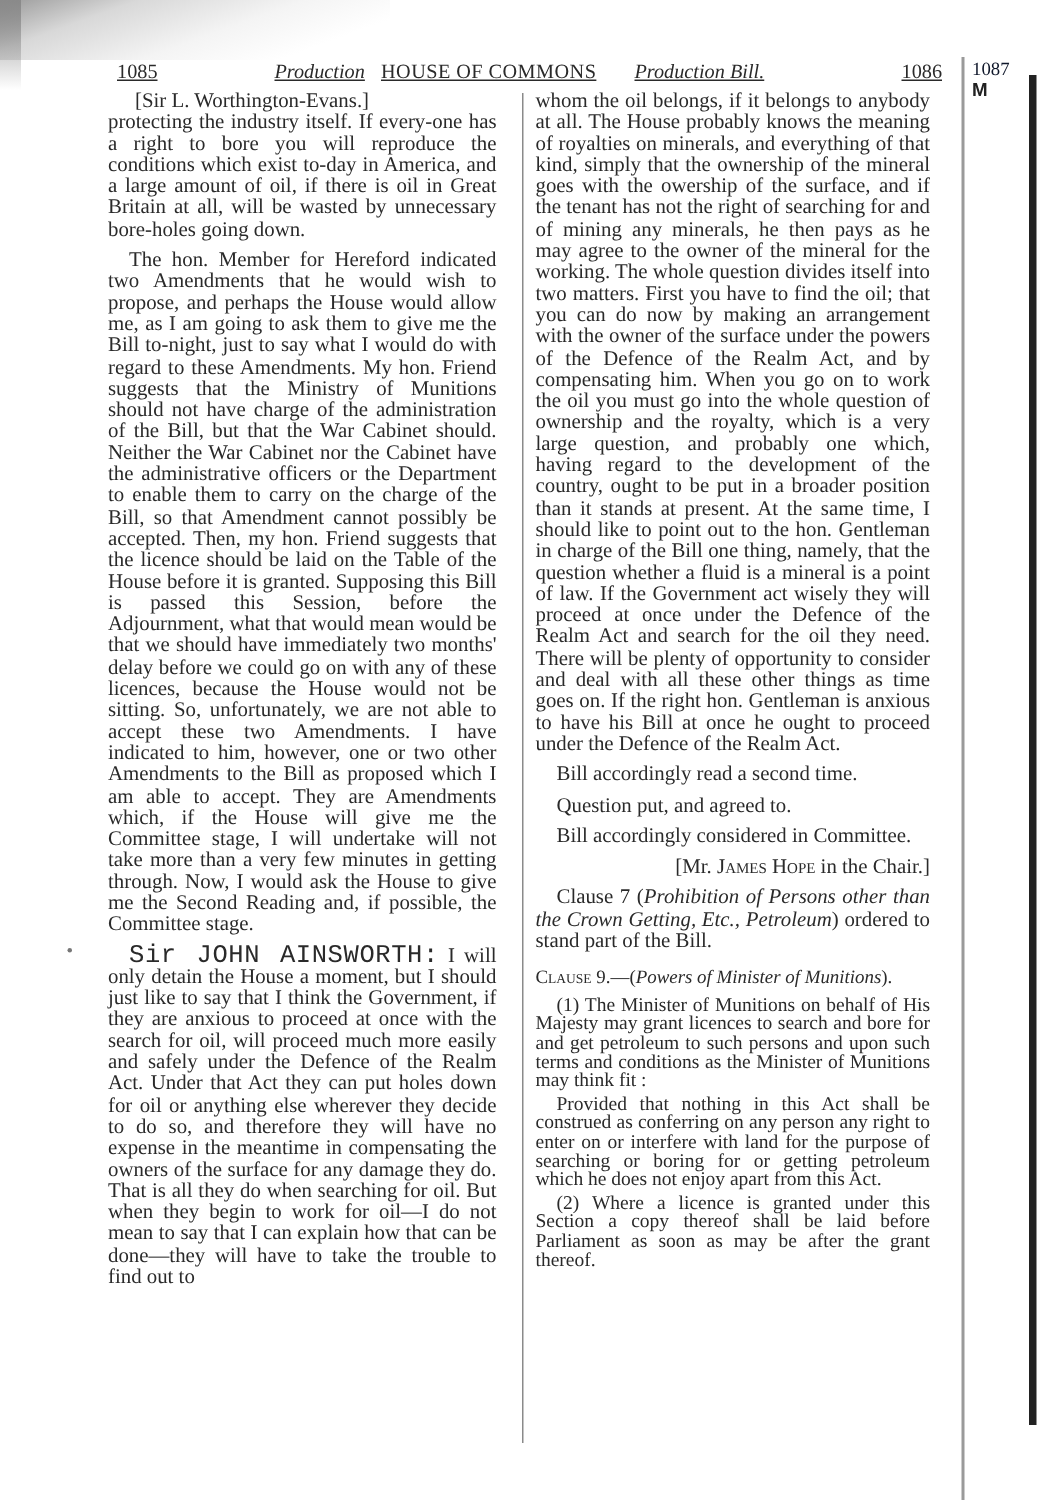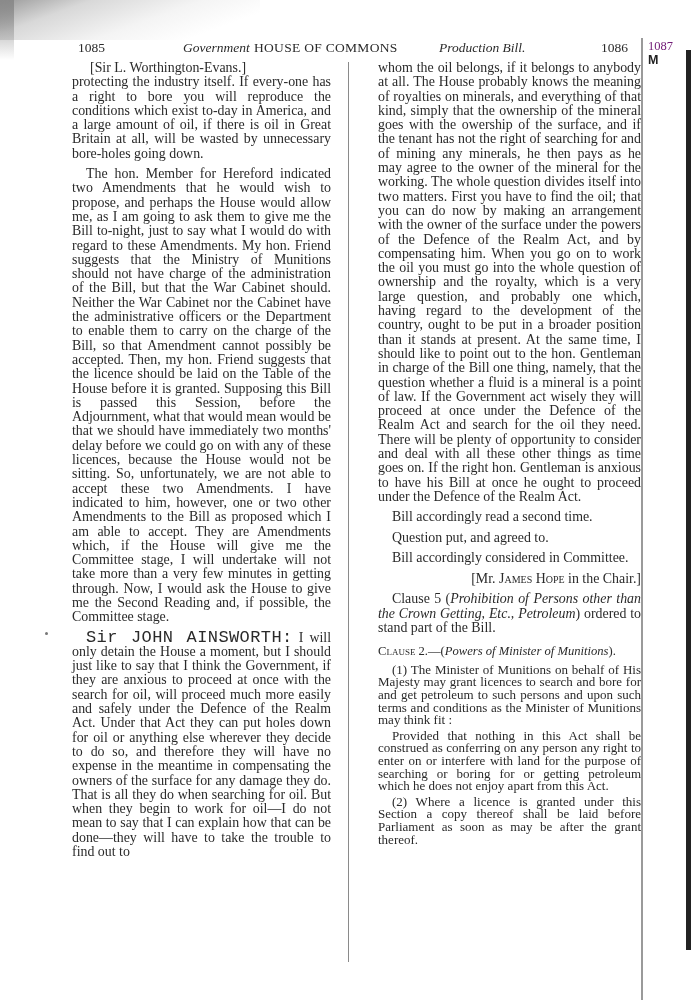--- a/index.html
+++ b/index.html
@@ -16,34 +16,34 @@
     pointer-events: none;
   }
   .corner-shade2 {
     position: absolute; left: 0; top: 0; width: 14px; height: 60px;
     background: linear-gradient(180deg, #8a8a8a, rgba(255,255,255,0));
   }
   .header {
     position: absolute; top: 40px; left: 78px; width: 552px; height: 18px;
     font-family: "Liberation Serif", serif; font-size: 13.5px;
   }
-  .header span { position: absolute; top: 0; white-space: nowrap; }
+  .header span { position: absolute; top: 0; white-space: nowrap; text-decoration: underline; }
   .h-left { left: 0; }
   .h-title1 { left: 105px; font-style: italic; }
   .h-title2 { left: 176px; letter-spacing: 0.3px; }
-  .h-title3 { left: 345px; font-style: italic; margin-left: 16px; }
+  .h-title3 { left: 345px; font-style: italic; }
   .h-right { right: 2px; }
   .col {
     position: absolute; top: 61px;
     font-family: "Liberation Serif", serif;
     font-size: 13.9px; line-height: 14.3px;
     text-align: justify;
   }
   .col-left { left: 72px; width: 259px; }
-  .col-right { left: 378px; width: 263px; }
+  .col-right { left: 357px; width: 263px; }
   .col p { margin: 0; text-indent: 14px; }
   .col p.gap { margin-top: 6px; }
   .col p.center { text-align: right; text-indent: 0; margin-top: 7px; margin-bottom: 3px; }
   .col p.noindent { text-indent: 0; }
   .speaker { font-family: Liberation Mono, monospace; font-size: 17px; letter-spacing: 0.4px; }
   .sc { font-variant: small-caps; }
   .it { font-style: italic; }
   .small { font-size: 13px; line-height: 12.6px; }
   .rule-mid {
     position: absolute; left: 348px; top: 62px; width: 1px; height: 900px; background: #8a8a8a;
@@ -64,52 +64,52 @@
   .dot { position: absolute; width: 3px; height: 3px; background: #777; border-radius: 50%; }
 </style>
 </head>
 <body>
 
 <div class="corner-shade"></div>
 <div class="corner-shade2"></div>
 
 <div class="header">
   <span class="h-left">1085</span>
-  <span class="h-title1">Government</span>
+  <span class="h-title1">Production</span>
   <span class="h-title2">HOUSE OF COMMONS</span>
   <span class="h-title3">Production Bill.</span>
   <span class="h-right">1086</span>
 </div>
 
 <div class="rule-mid"></div>
 
 <div class="col col-left">
   <p style="text-indent:18px">[Sir L. Worthington-Evans.]</p>
   <p class="noindent">protecting the industry itself. If every-one has a right to bore you will reproduce the conditions which exist to-day in America, and a large amount of oil, if there is oil in Great Britain at all, will be wasted by unnecessary bore-holes going down.</p>
   <p class="gap">The hon. Member for Hereford indicated two Amendments that he would wish to propose, and perhaps the House would allow me, as I am going to ask them to give me the Bill to-night, just to say what I would do with regard to these Amendments. My hon. Friend suggests that the Ministry of Munitions should not have charge of the administration of the Bill, but that the War Cabinet should. Neither the War Cabinet nor the Cabinet have the administrative officers or the Department to enable them to carry on the charge of the Bill, so that Amendment cannot possibly be accepted. Then, my hon. Friend suggests that the licence should be laid on the Table of the House before it is granted. Supposing this Bill is passed this Session, before the Adjournment, what that would mean would be that we should have immediately two months' delay before we could go on with any of these licences, because the House would not be sitting. So, unfortunately, we are not able to accept these two Amendments. I have indicated to him, however, one or two other Amendments to the Bill as proposed which I am able to accept. They are Amendments which, if the House will give me the Committee stage, I will undertake will not take more than a very few minutes in getting through. Now, I would ask the House to give me the Second Reading and, if possible, the Committee stage.</p>
   <p class="gap"><span class="speaker">Sir JOHN AINSWORTH:</span> <span>I will only detain the House a moment, but I should just like to say that I think the Government, if they are anxious to proceed at once with the search for oil, will proceed much more easily and safely under the Defence of the Realm Act. Under that Act they can put holes down for oil or anything else wherever they decide to do so, and therefore they will have no expense in the meantime in compensating the owners of the surface for any damage they do. That is all they do when searching for oil. But when they begin to work for oil—I do not mean to say that I can explain how that can be done—they will have to take the trouble to find out to</span></p>
 </div>
 
 <div class="col col-right">
   <p class="noindent">whom the oil belongs, if it belongs to anybody at all. The House probably knows the meaning of royalties on minerals, and everything of that kind, simply that the ownership of the mineral goes with the owership of the surface, and if the tenant has not the right of searching for and of mining any minerals, he then pays as he may agree to the owner of the mineral for the working. The whole question divides itself into two matters. First you have to find the oil; that you can do now by making an arrangement with the owner of the surface under the powers of the Defence of the Realm Act, and by compensating him. When you go on to work the oil you must go into the whole question of ownership and the royalty, which is a very large question, and probably one which, having regard to the development of the country, ought to be put in a broader position than it stands at present. At the same time, I should like to point out to the hon. Gentleman in charge of the Bill one thing, namely, that the question whether a fluid is a mineral is a point of law. If the Government act wisely they will proceed at once under the Defence of the Realm Act and search for the oil they need. There will be plenty of opportunity to consider and deal with all these other things as time goes on. If the right hon. Gentleman is anxious to have his Bill at once he ought to proceed under the Defence of the Realm Act.</p>
   <p class="gap">Bill accordingly read a second time.</p>
   <p class="gap">Question put, and agreed to.</p>
   <p class="gap">Bill accordingly considered in Committee.</p>
   <p class="center"><span>[Mr. </span><span class="sc">James Hope</span><span> in the Chair.]</span></p>
-  <p class="gap"><span>Clause 5 (</span><span class="it">Prohibition of Persons other than the Crown Getting, Etc., Petroleum</span><span>) ordered to stand part of the Bill.</span></p>
-  <p class="gap noindent small" style="margin-top:10px;font-size:12.6px"><span class="sc">Clause 2.</span><span>—(</span><span class="it">Powers of Minister of Munitions</span><span>).</span></p>
+  <p class="gap"><span>Clause 7 (</span><span class="it">Prohibition of Persons other than the Crown Getting, Etc., Petroleum</span><span>) ordered to stand part of the Bill.</span></p>
+  <p class="gap noindent small" style="margin-top:10px;font-size:12.6px"><span class="sc">Clause 9.</span><span>—(</span><span class="it">Powers of Minister of Munitions</span><span>).</span></p>
   <p class="gap small">(1) The Minister of Munitions on behalf of His Majesty may grant licences to search and bore for and get petroleum to such persons and upon such terms and conditions as the Minister of Munitions may think fit :</p>
   <p class="small" style="margin-top:3px">Provided that nothing in this Act shall be construed as conferring on any person any right to enter on or interfere with land for the purpose of searching or boring for or getting petroleum which he does not enjoy apart from this Act.</p>
   <p class="small" style="margin-top:3px">(2) Where a licence is granted under this Section a copy thereof shall be laid before Parliament as soon as may be after the grant thereof.</p>
 </div>
 
 <div class="rule-right"></div>
 
 <div class="frag">
-  <div style="color:#701a75">1087</div>
+  <div style="color:#0f172a">1087</div>
   <div id="frag-lines">
       <div class="b">M</div>
     </div>
 </div>
 
 <div class="edge-dark"></div>
 
 <div class="dot" style="left:45px;top:632px"></div>
 
 </body></html>

